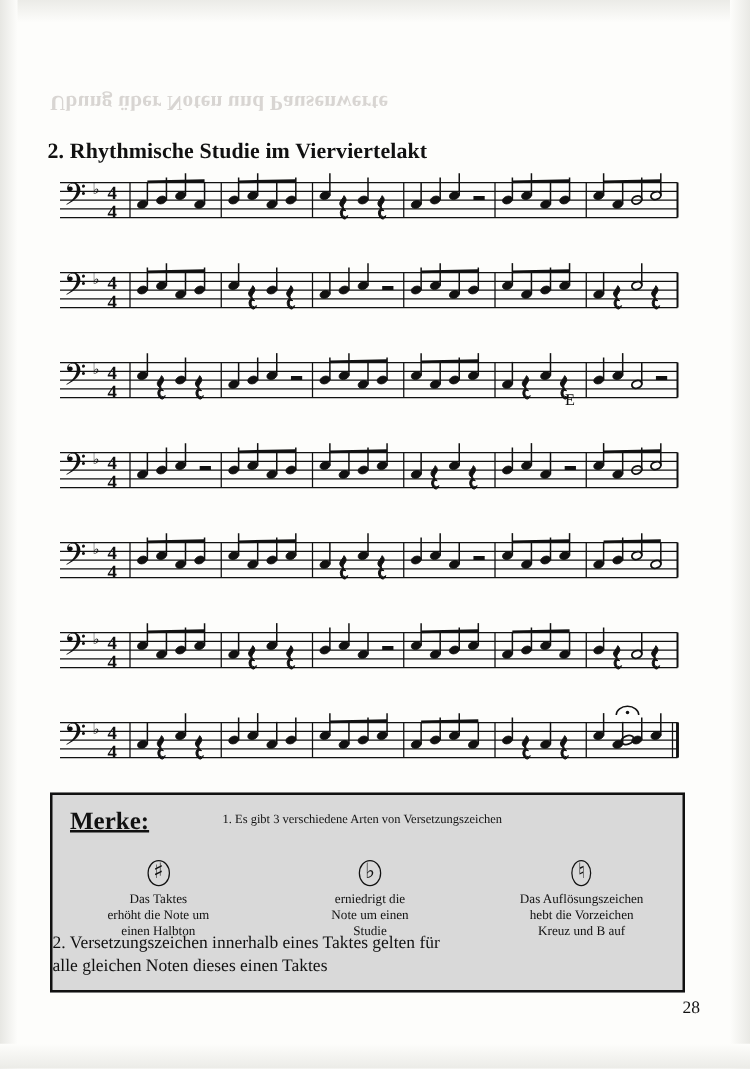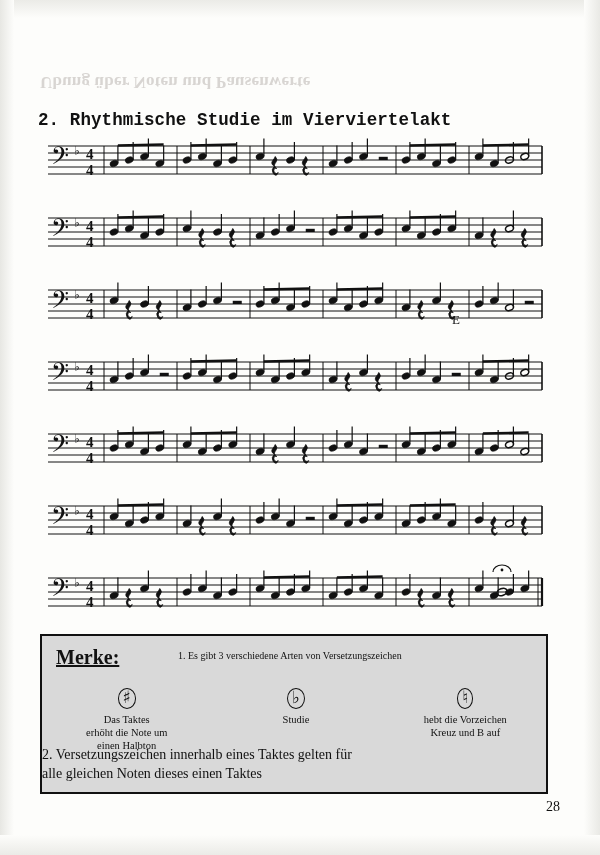--- a/index.html
+++ b/index.html
@@ -57,21 +57,20 @@
 
   .title {
     position: absolute;
     left: 38px;
     top: 98px;
     font-size: 17.5px;
     font-weight: bold;
     color: #111;
     letter-spacing: 0.1px;
     white-space: nowrap;
-    font-family: Liberation Mono, monospace;
   }
 
   .staff-area {
     position: absolute;
     left: 30px;
     top: 128px;
     width: 530px;
     height: 510px;
   }
 
@@ -629,24 +628,27 @@
 
     <div class="accidental-cols">
       <div class="acc-col">
         <span class="acc-glyph"><span class="circle">♯</span></span>
         <div>Das Taktes</div>
         <div>erhöht die Note um</div>
         <div>einen Halbton</div>
       </div>
       <div class="acc-col">
         <span class="acc-glyph"><span class="circle">♭</span></span>
+        <div>erniedrigt die</div>
+        <div>Note um einen</div>
         <div>Studie</div>
       </div>
       <div class="acc-col">
         <span class="acc-glyph"><span class="circle">♮</span></span>
+        <div>Das Auflösungszeichen</div>
         <div>hebt die Vorzeichen</div>
         <div>Kreuz und B auf</div>
       </div>
     </div>
 
     <div class="merke-line2">
       <div>2. Versetzungszeichen innerhalb eines Taktes gelten für</div>
       <div>alle gleichen Noten dieses einen Taktes</div>
     </div>
   </div>

